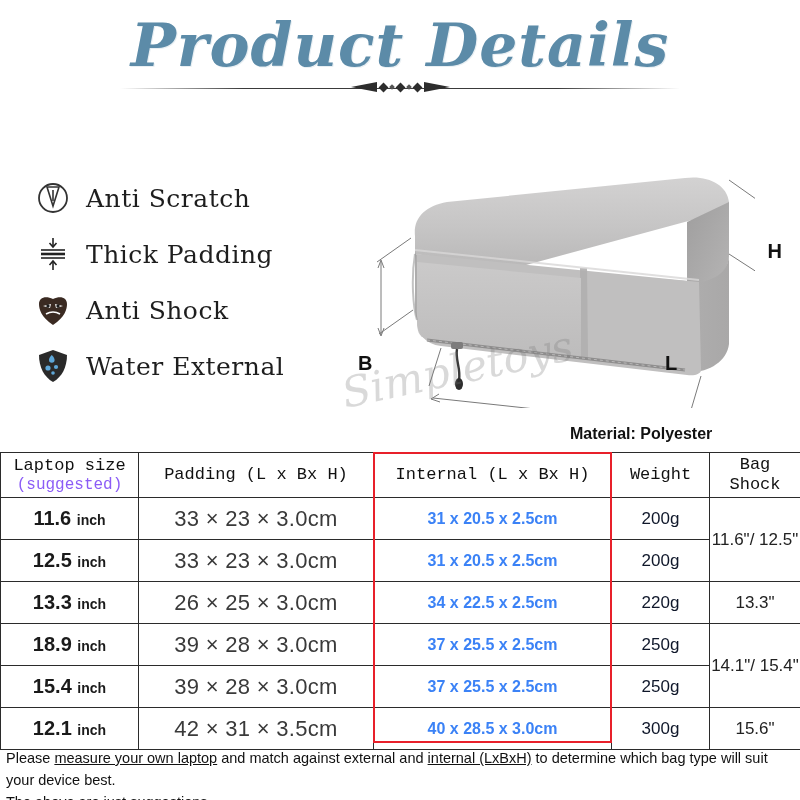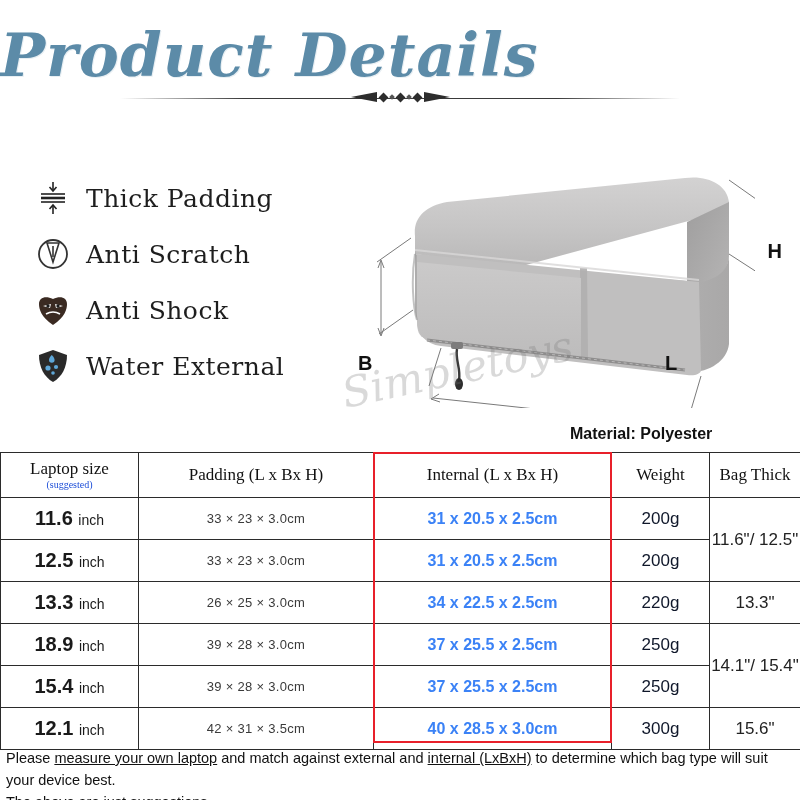--- a/index.html
+++ b/index.html
@@ -11,22 +11,22 @@
     width: 800px;
     height: 800px;
     overflow: hidden;
     font-family: "Liberation Sans", sans-serif;
     color: #1a1a1a;
     position: relative;
   }
 
   
   .title-wrap {
-    text-align: left;
-    padding-top: 24px;
+    text-align: center;
+    padding-top: 14px;
     height: 92px;
     box-sizing: border-box;
   }
   .title {
     font-family: "DejaVu Serif", serif;
     font-style: italic;
     font-weight: bold;
     font-size: 60px;
     letter-spacing: 1px;
     color: #5c8ba8;
@@ -158,42 +158,42 @@
   table.spec col.c4 { width: 91px; }
 
   table.spec th, table.spec td {
     border: 1px solid #2b2b2b;
     text-align: center;
     vertical-align: middle;
     padding: 0;
   }
   table.spec thead th {
     height: 44px;
-    font-family: Liberation Serif, serif;
+    font-family: Liberation Mono, monospace;
     font-size: 17px;
     font-weight: normal;
     color: #111;
     line-height: 1.15;
   }
   table.spec thead th .sub {
     display: block;
-    font-size: 10px;
-    color: #1d4ed8;
+    font-size: 16px;
+    color: #8b5cf6;
   }
   table.spec tbody td { height: 41px; }
   .col-size {
     font-size: 20px;
     font-weight: bold;
   }
   .col-size .unit {
     font-size: 14px;
-    font-weight: normal;
+    font-weight: bold;
   }
   .col-ext {
-    font-size: 13px;
+    font-size: 22px;
     color: #3a3a3a;
     letter-spacing: 0.3px;
   }
   .col-int {
     font-size: 16px;
     font-weight: bold;
     color: #3b82f6;
   }
   .col-weight { font-size: 17px; color: #0f172a; }
   .col-bag { font-size: 17px; color: #222; line-height: 1.25; }
@@ -239,43 +239,43 @@
       <span class="tri-r"></span>
     </div>
   </div>
 </div>
 
 <div class="features">
 
   <div class="feature">
     <span class="feat-icon">
       <svg width="38" height="38" viewBox="0 0 38 38">
+        <circle cx="19" cy="19" r="14" fill="none" stroke="#333" stroke-width="1.8"></circle>
+        <path d="M13 8 L25 8 L19 27 Z" fill="none" stroke="#333" stroke-width="1.6"></path>
+        <line x1="19" y1="11" x2="19" y2="22" stroke="#333" stroke-width="1.6"></line>
+      </svg>
+    </span>
+    <span class="feat-label">Anti Scratch</span>
+  </div>
+
+  <div class="feature">
+    <span class="feat-icon">
+      <svg width="38" height="38" viewBox="0 0 38 38">
         <g stroke="#222" stroke-width="1.6" fill="none">
           <line x1="19" y1="3" x2="19" y2="11"></line>
           <polyline points="15.5,8 19,12 22.5,8" fill="none"></polyline>
           <line x1="7" y1="15" x2="31" y2="15"></line>
           <line x1="7" y1="19" x2="31" y2="19" stroke-width="2.6"></line>
           <line x1="7" y1="23" x2="31" y2="23"></line>
           <line x1="19" y1="35" x2="19" y2="27"></line>
           <polyline points="15.5,30 19,26 22.5,30" fill="none"></polyline>
         </g>
       </svg>
     </span>
     <span class="feat-label">Thick Padding</span>
-  </div>
-
-  <div class="feature">
-    <span class="feat-icon">
-      <svg width="38" height="38" viewBox="0 0 38 38">
-        <circle cx="19" cy="19" r="14" fill="none" stroke="#333" stroke-width="1.8"></circle>
-        <path d="M13 8 L25 8 L19 27 Z" fill="none" stroke="#333" stroke-width="1.6"></path>
-        <line x1="19" y1="11" x2="19" y2="22" stroke="#333" stroke-width="1.6"></line>
-      </svg>
-    </span>
-    <span class="feat-label">Anti Scratch</span>
   </div>
 
   <div class="feature">
     <span class="feat-icon">
       <svg width="38" height="38" viewBox="0 0 38 38">
         <path d="M19 34 C7 26 5 18 5 13 C5 7 11 4 19 8 C27 4 33 7 33 13 C33 18 31 26 19 34 Z" fill="#3a2a22"></path>
         <path d="M9 15 L17 13 L16 17 Z" fill="#fff"></path>
         <path d="M29 15 L21 13 L22 17 Z" fill="#fff"></path>
         <circle cx="14" cy="15" r="1.7" fill="#1a1a1a"></circle>
         <circle cx="24" cy="15" r="1.7" fill="#1a1a1a"></circle>
@@ -393,21 +393,21 @@
       <th>
         <span>Padding (L x Bx H)</span>
       </th>
       <th>
         <span>Internal (L x Bx H)</span>
       </th>
       <th>
         <span>Weight</span>
       </th>
       <th>
-        <span>Bag Thick</span>
+        <span>Bag Shock</span>
       </th>
     </tr>
   </thead>
   <tbody>
     <tr>
       <td class="col-size"><span>11.6</span> <span class="unit">inch</span></td>
       <td class="col-ext">33 × 23 × 3.0cm</td>
       <td class="col-int">31 x 20.5 x 2.5cm</td>
       <td class="col-weight">200g</td>
       <td class="col-bag" rowspan="2">11.6"/ 12.5"</td>

